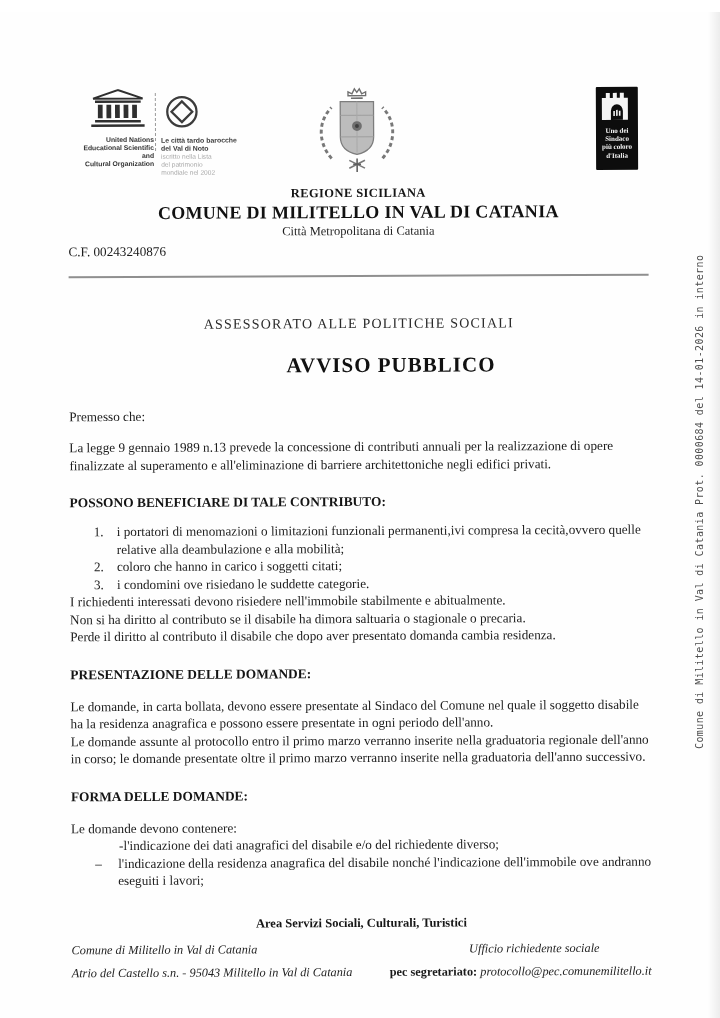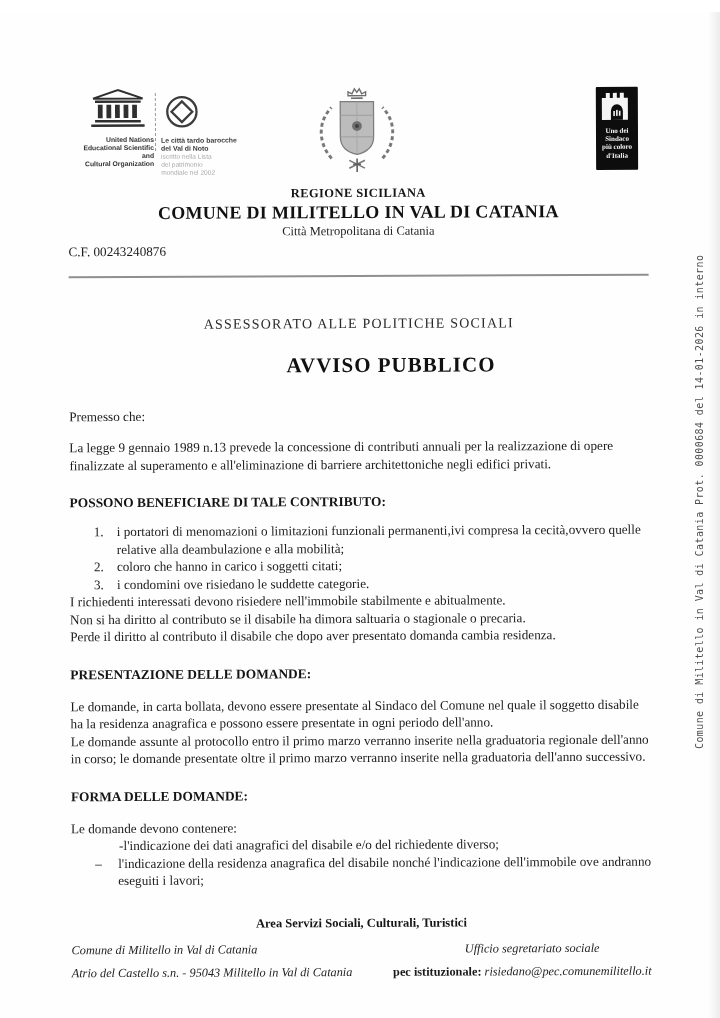--- a/index.html
+++ b/index.html
@@ -205,27 +205,27 @@
     <div class="body-txt forma-item1">-l'indicazione dei dati anagrafici del disabile e/o del richiedente diverso;</div>
     <div class="body-txt forma-item2">
       <span class="dash">–</span>
       <span class="otext">l'indicazione della residenza anagrafica del disabile nonché l'indicazione dell'immobile ove andranno eseguiti i lavori;</span>
     </div>
 
     <div class="footer">
       <div class="footer-title">Area Servizi Sociali, Culturali, Turistici</div>
       <div class="frow frow1">
         <span class="fl">Comune di Militello in Val di Catania</span>
-        <span class="fr">Ufficio segretariato sociale</span>
+        <span class="fr">Ufficio richiedente sociale</span>
       </div>
       <div class="frow frow2">
         <span class="fl">Atrio del Castello s.n. - 95043 Militello in Val di Catania</span>
         <span class="fr2">
-          <span class="pec-label">pec istituzionale:</span>
-          <span>risiedano@pec.comunemilitello.it</span>
+          <span class="pec-label">pec segretariato:</span>
+          <span>protocollo@pec.comunemilitello.it</span>
         </span>
       </div>
     </div>
 
   </div>
 
   <div class="scan-edge"></div>
 </div>
 
 </body></html>

